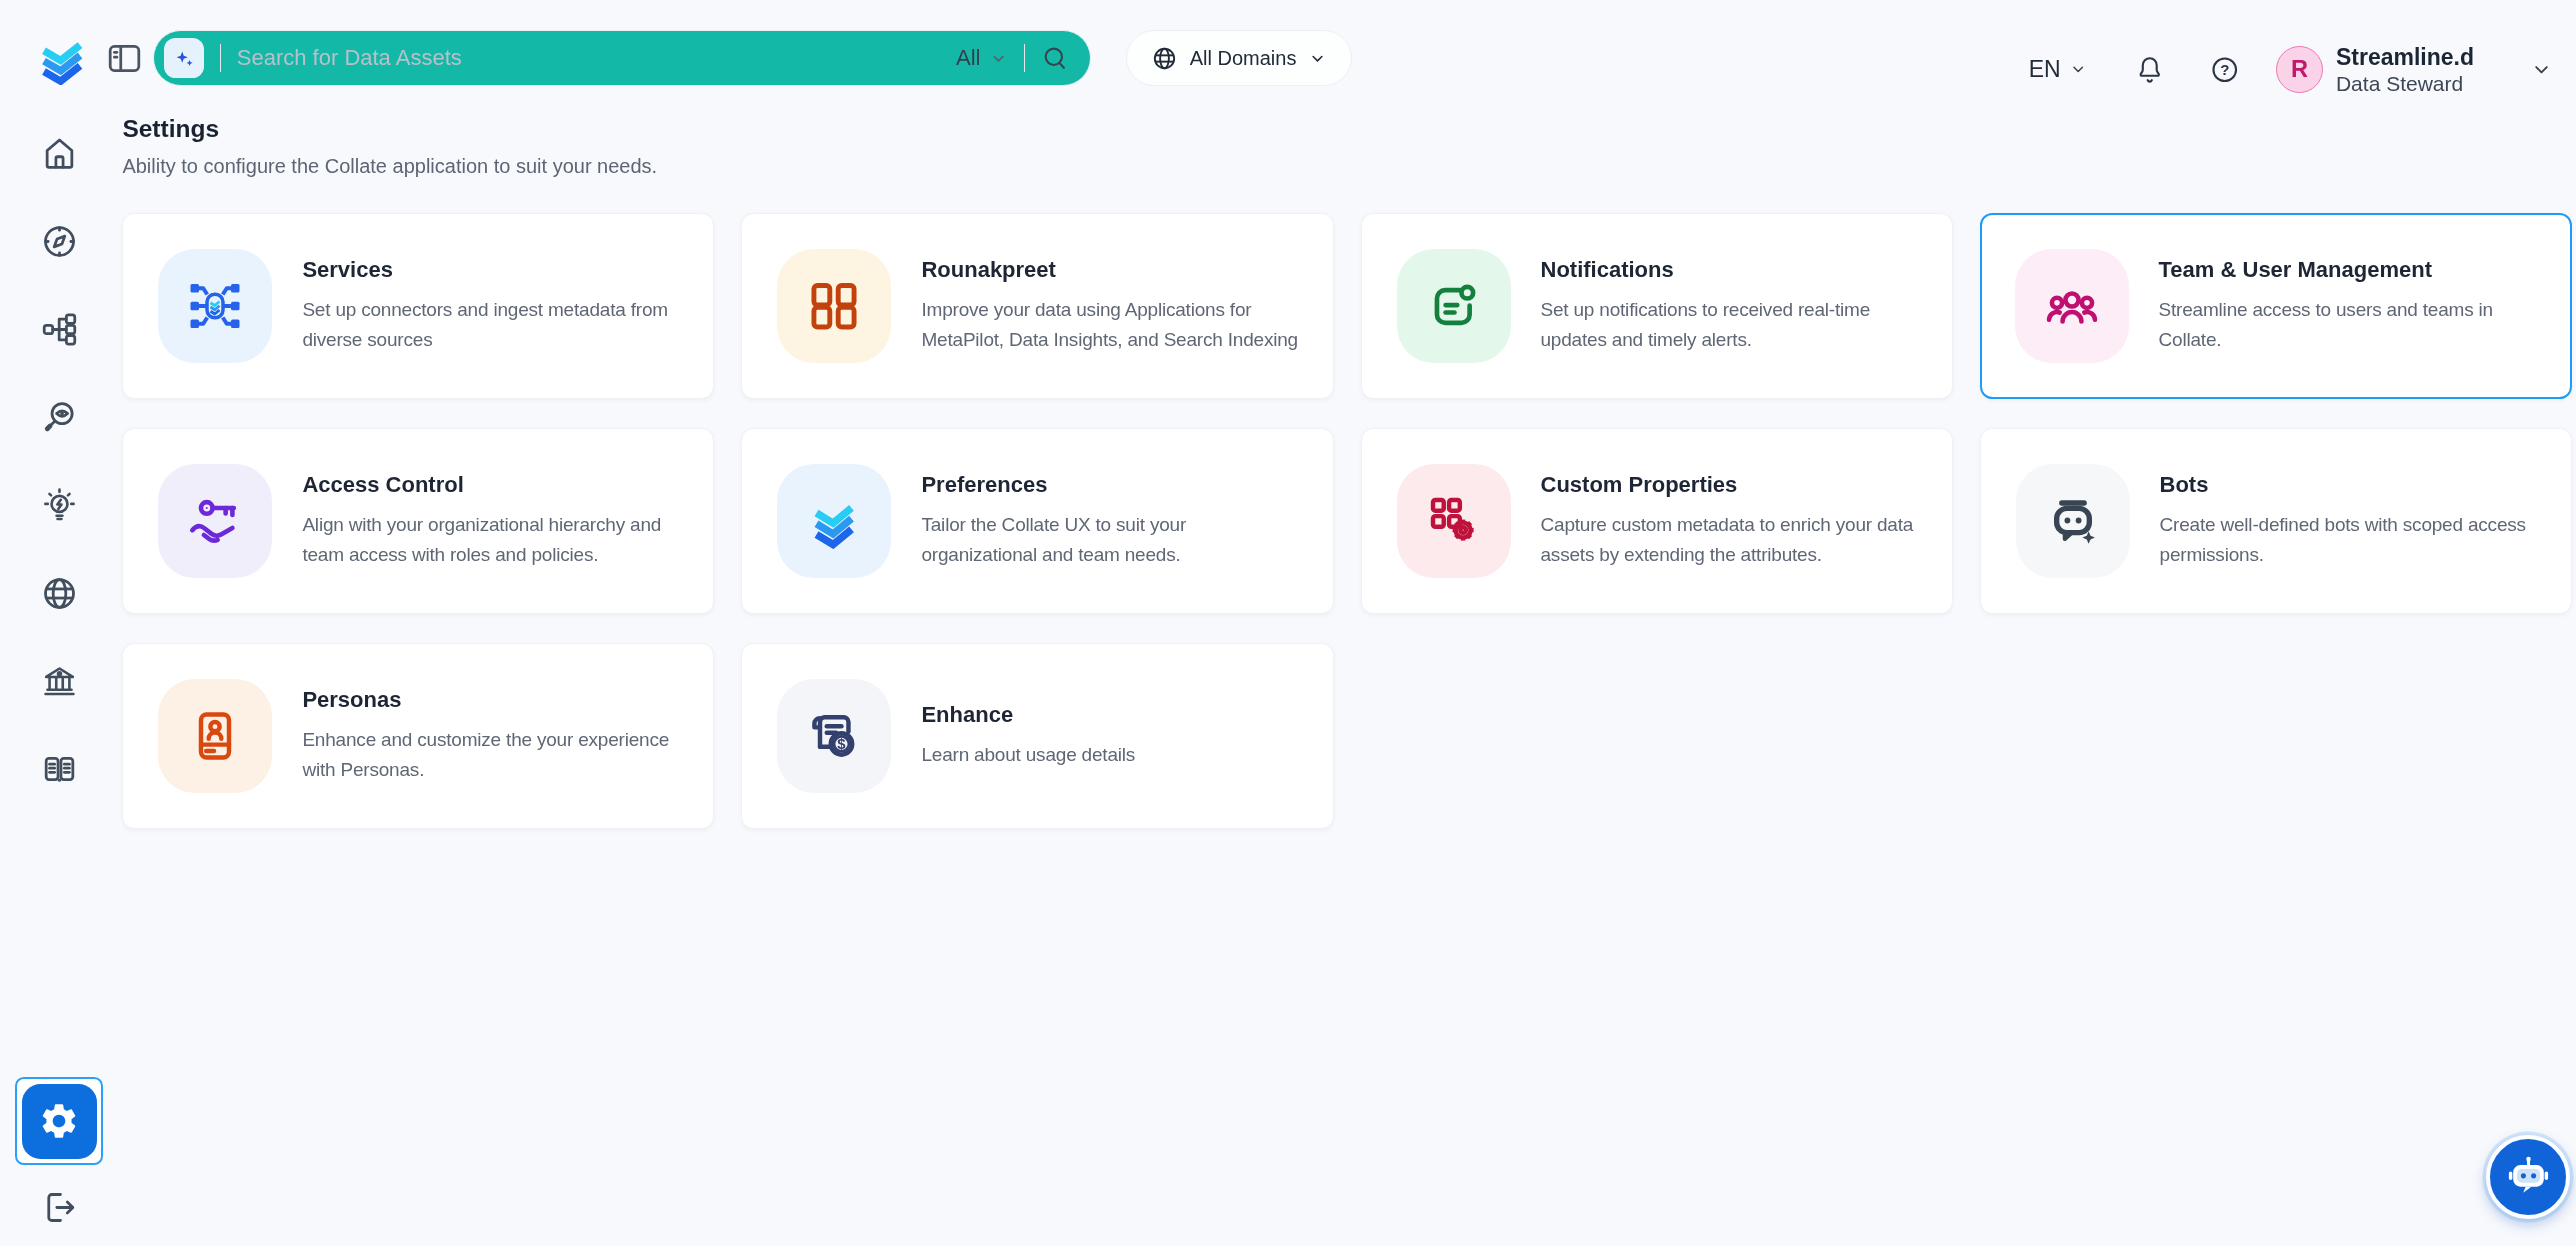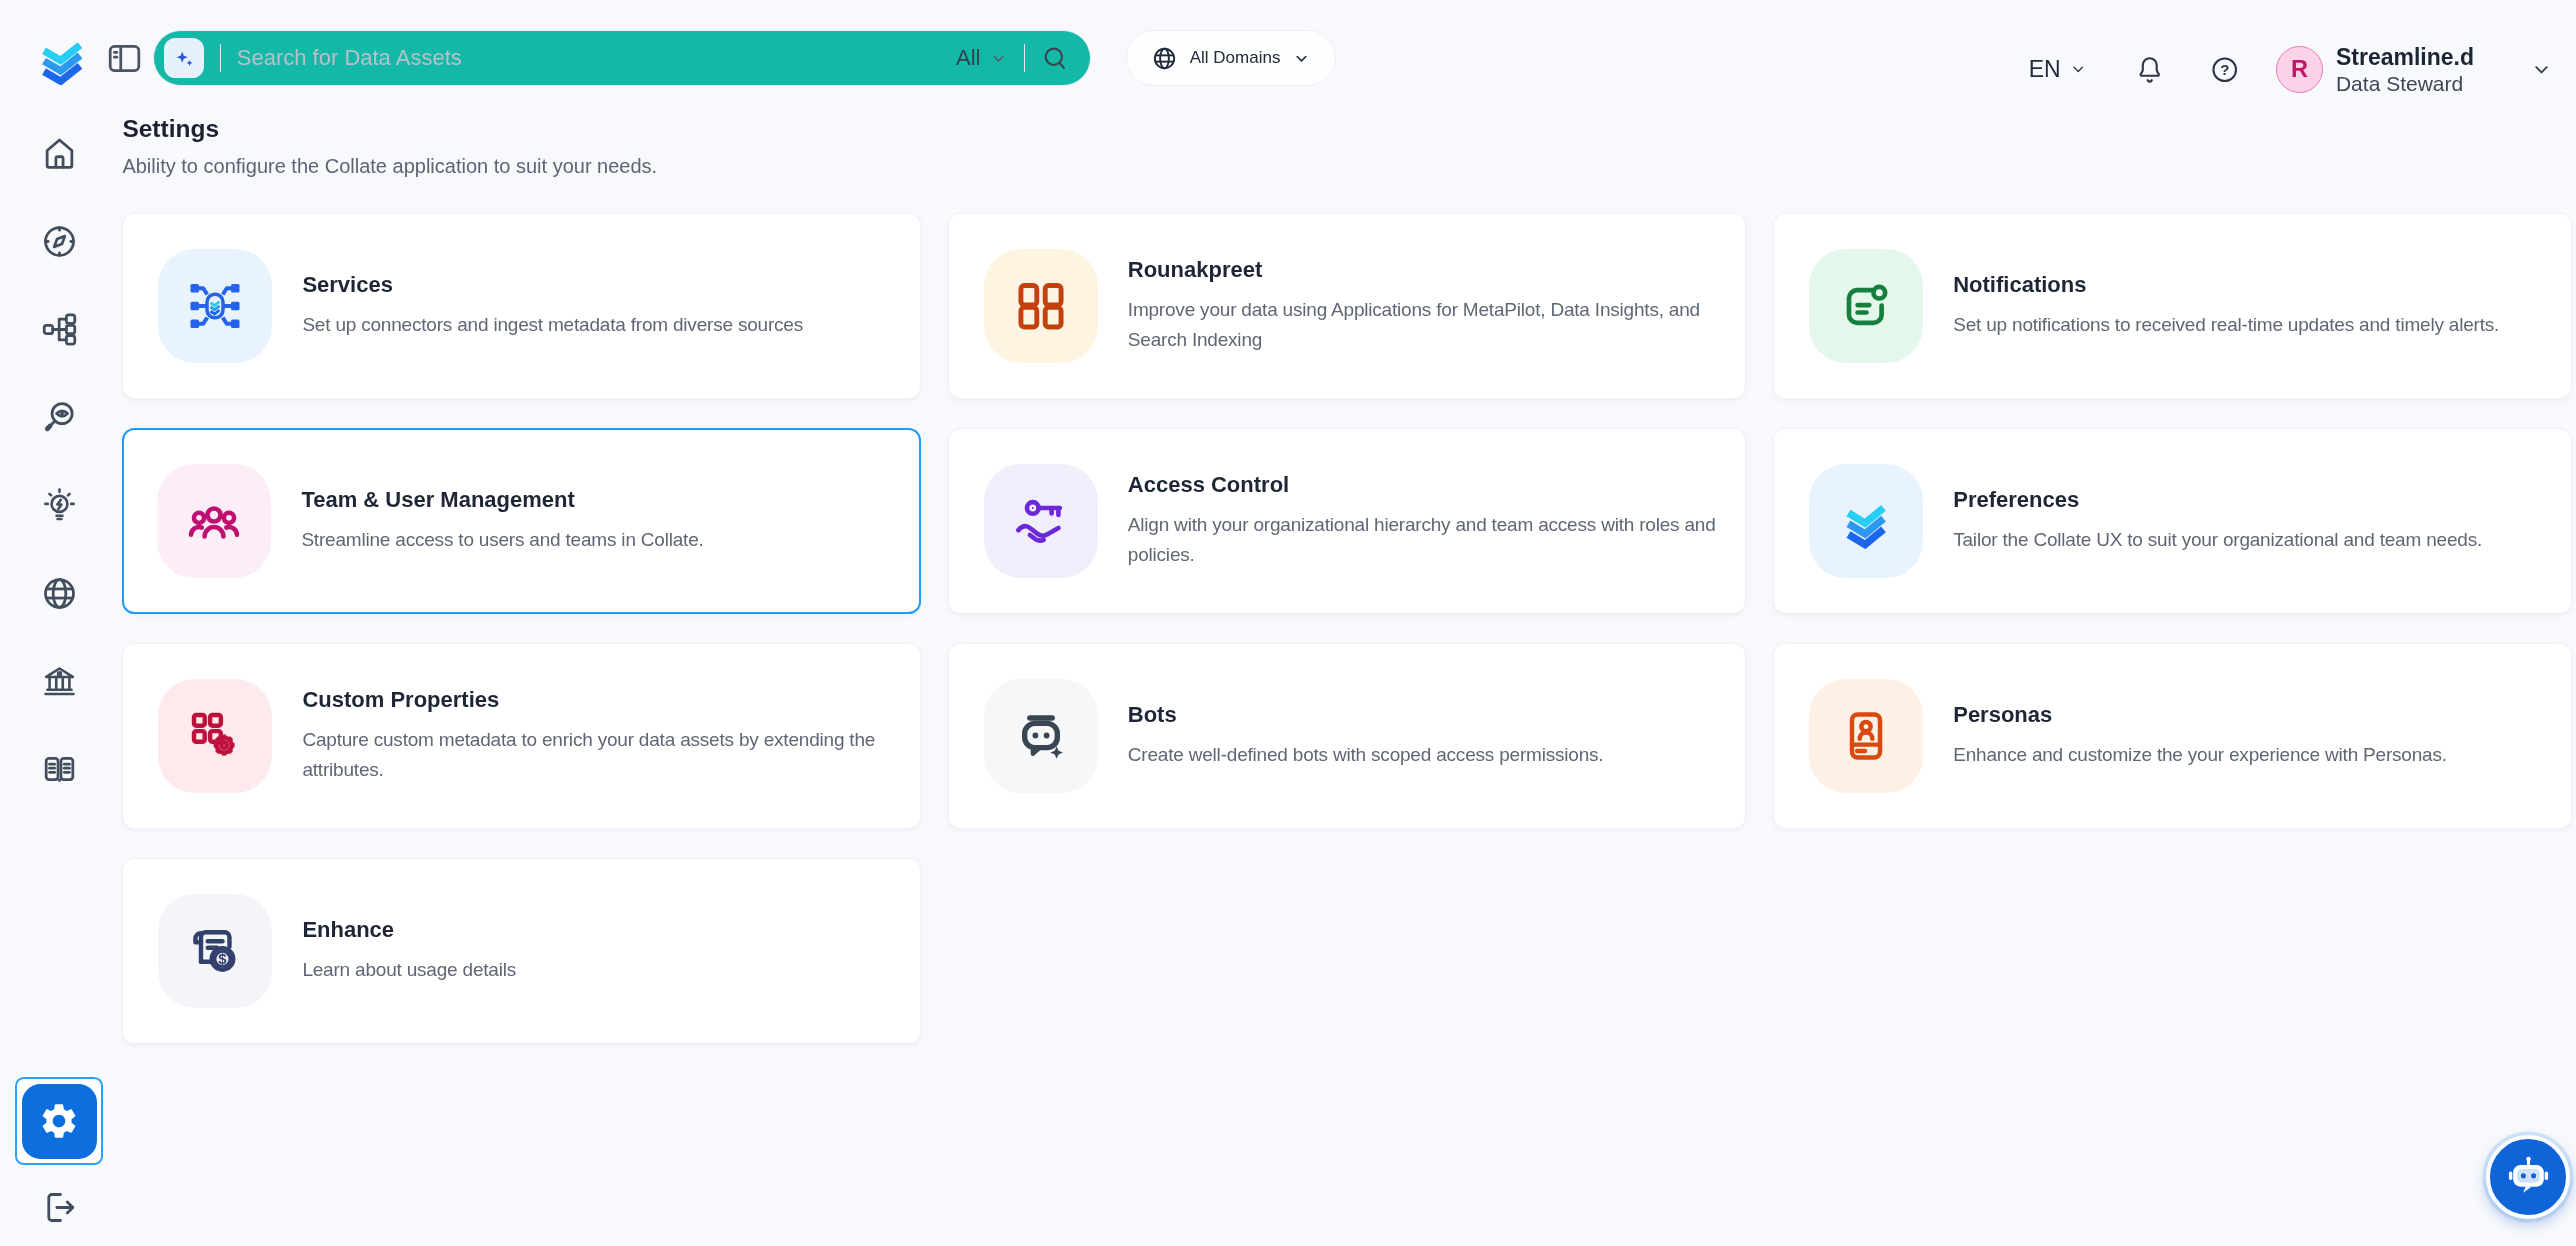--- a/index.html
+++ b/index.html
@@ -33,21 +33,21 @@
     flex:1; border:none; outline:none; background:transparent;
     font-family:"Liberation Sans", sans-serif; font-size:22px; color:#39424f;
   }
   .search-input::placeholder { color:#b9c0cc; }
   .scope { display:flex; align-items:center; gap:8.8px; font-size:22px; color:#353e4c; }
   .domains-pill {
     margin-left:35px; height:56px; border-radius:28px; background:#fdfefe;
     border:0.9px solid #eceff5; display:flex; align-items:center; gap:11.4px;
     padding:0 24.5px; cursor:pointer;
   }
-  .domains-pill .label { font-size:17px; font-weight:500; color:#222b39; white-space:nowrap;text-align:center; }
+  .domains-pill .label { font-size:20px; font-weight:500; color:#222b39; white-space:nowrap;text-align:center; }
   .header-right { margin-left:auto; display:flex; align-items:center;margin-top:23px; }
   .lang { display:flex; align-items:center; gap:7.9px; font-size:23px; color:#222b39; cursor:pointer; }
   .icon-btn { cursor:pointer; color:#2b3545; }
   .avatar {
     width:47px; height:47px; border-radius:50%;
     background:#fbd3e8; border:1.8px solid #ef77b4;
     display:flex; align-items:center; justify-content:center;
     font-size:23.6px; font-weight:700; color:#c2186b;
   }
   .user-block { margin-left:13px; line-height:1.22; }
@@ -68,21 +68,21 @@
     width:75px; height:75px; border-radius:18.4px; background:#0d6ede;
     display:flex; align-items:center; justify-content:center;
   }
   .logout { width:39px; height:39px; margin-top:23px; color:#424e5d; cursor:pointer; }
 
   
   .main { position:absolute; top:116px; left:118px; right:0; bottom:0; padding:0 4.4px; }
   .page-title { font-size:24.5px; font-weight:700; color:#1a2231; line-height:1.05; }
   .page-subtitle { margin-top:13px; font-size:20px; color:#5d6574; }
   .grid {
-    margin-top:35px; display:grid; grid-template-columns:repeat(3, 1fr);
+    margin-top:35px; display:grid; grid-template-columns:repeat(4, 1fr);
     column-gap:27px; row-gap:29px; grid-auto-rows:186px;
   }
   .card {
     background:#ffffff; border:0.9px solid #eff1f5; border-radius:12.3px;
     box-shadow:0 1.8px 4.4px rgba(18,35,66,0.04);
     display:flex; align-items:center; padding-left:35px; cursor:pointer;
   }
   .card.selected { border:2.6px solid #1e9cf7; padding-left:33px; }
   .tile {
     width:114px; height:114px; border-radius:37px; flex:0 0 auto;

